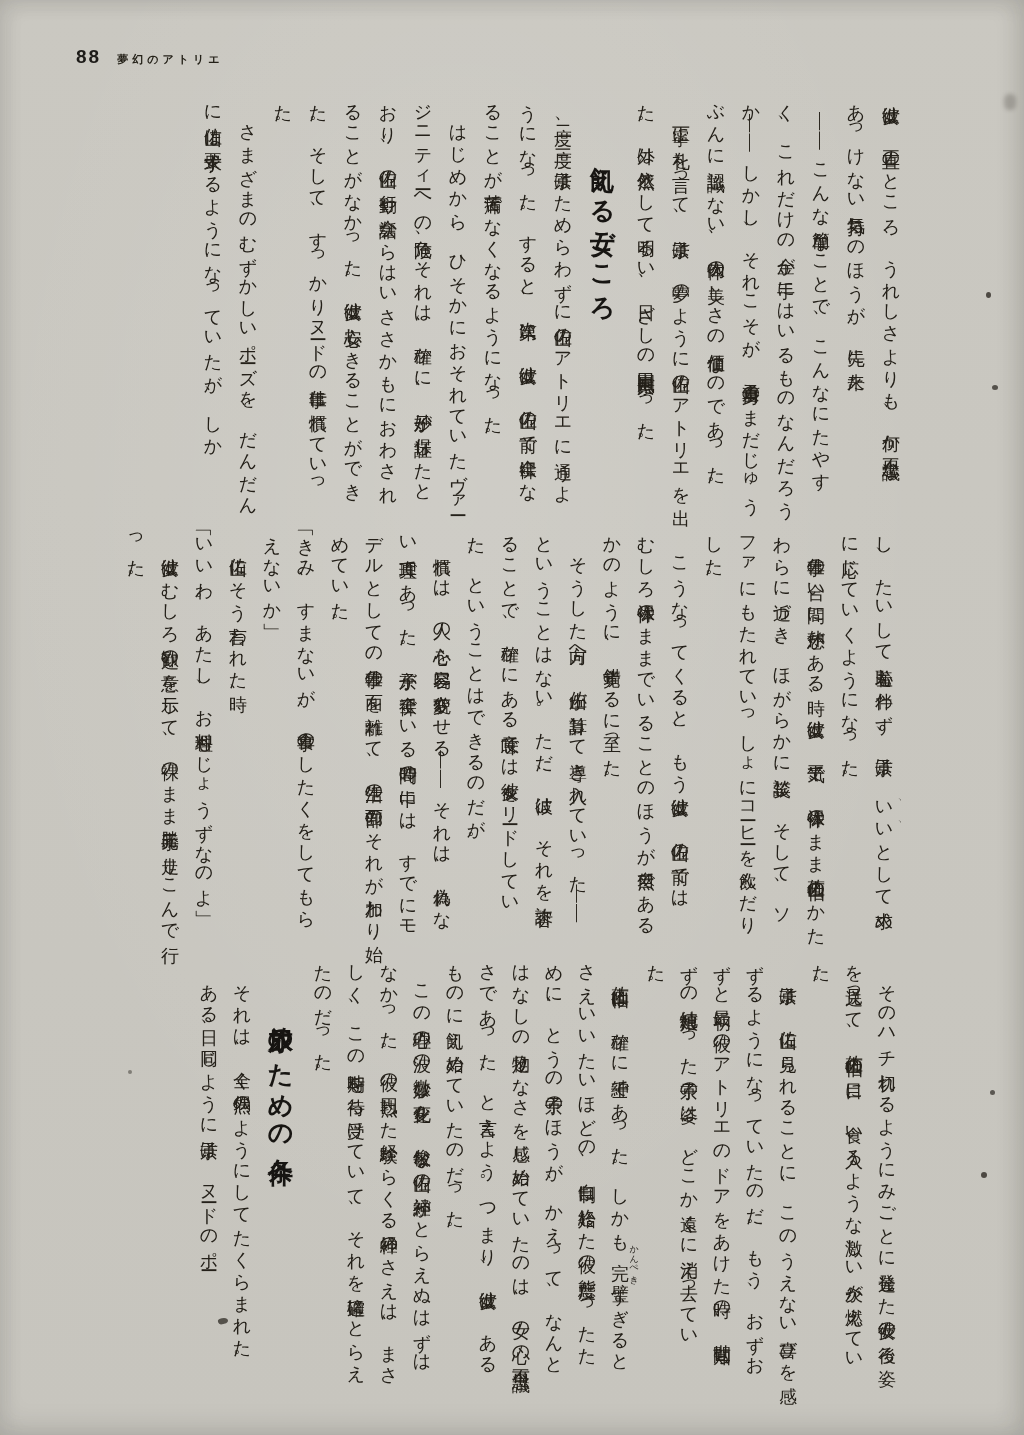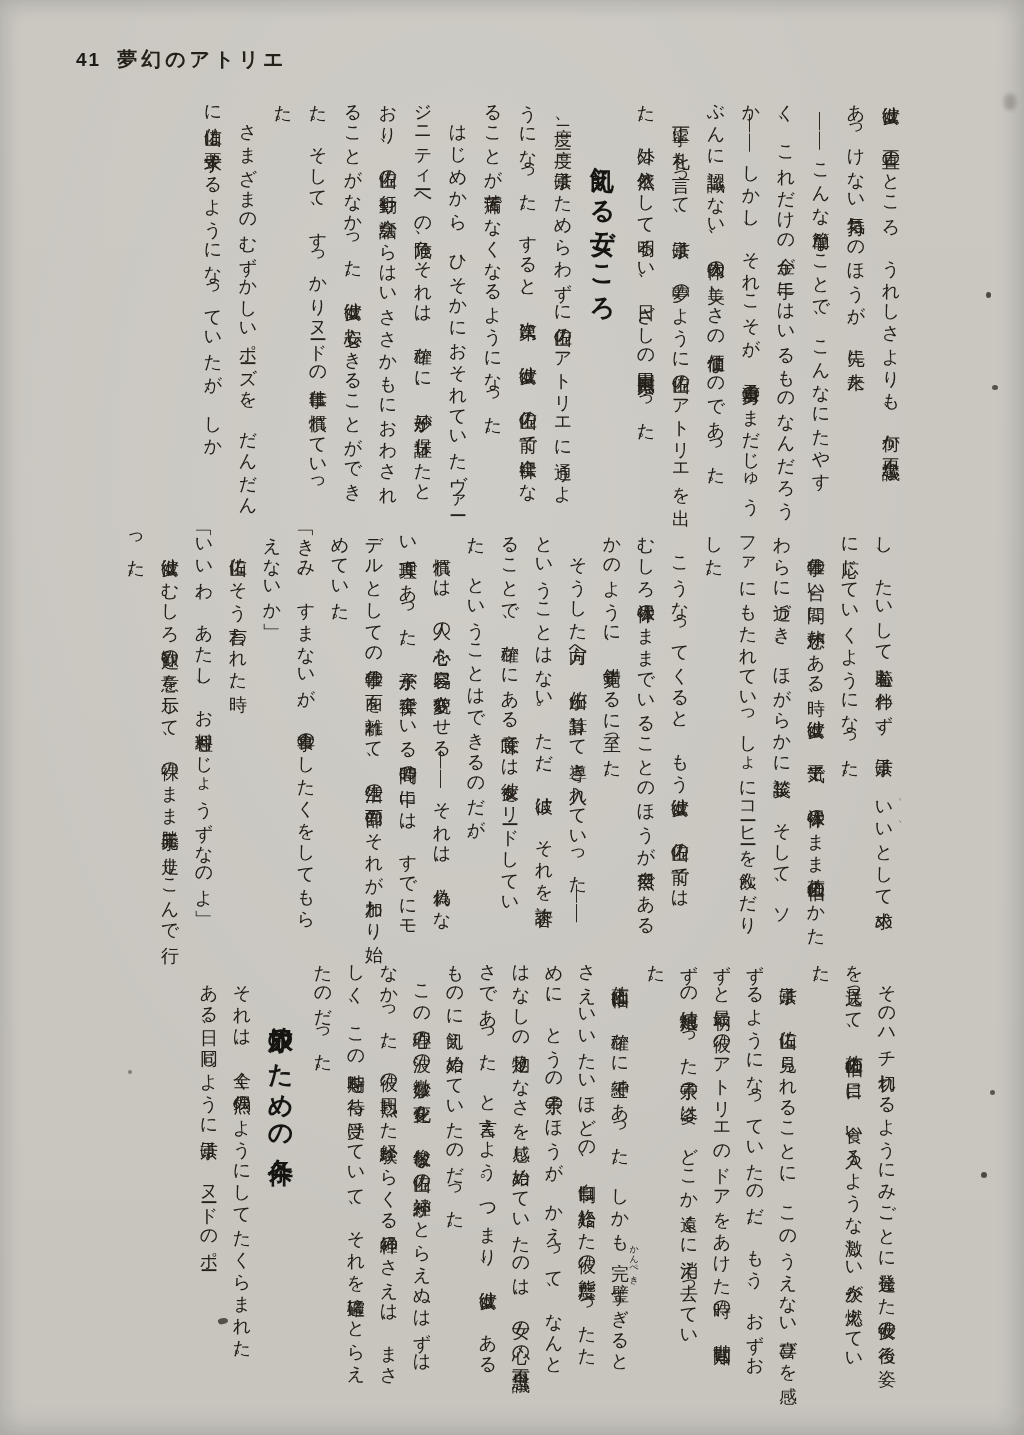--- a/index.html
+++ b/index.html
@@ -18,21 +18,21 @@
     color:#221f1c;
   }
   
   .page-header{
     position:absolute;top:46px;left:76px;
     display:flex;align-items:baseline;gap:16px;
     font-family:"Liberation Sans", sans-serif;
     font-weight:bold;
   }
   .page-number{font-size:19px;letter-spacing:2px;color:#1d1b18;}
-  .header-title{font-size:20px;letter-spacing:4px;color:#242118;}
+  .header-title{font-size:11px;letter-spacing:4px;color:#242118;}
 
   
   .band{
     position:absolute;
     writing-mode:vertical-rl;
     text-orientation:mixed;
     font-size:18px;
     letter-spacing:1.5px;
     color:#242019;
     text-align:start;
@@ -70,21 +70,21 @@
   .speck.s5{left:218px;top:1318px;width:10px;height:6px;opacity:.8;transform:rotate(-15deg);border-radius:40% 60% 50% 50%;}
   .speck.s6{left:128px;top:1070px;width:4px;height:4px;opacity:.5;}
   .speck.s7{left:1004px;top:94px;width:12px;height:16px;opacity:.25;filter:blur(2px);border-radius:40%;}
 </style>
 </head>
 <body>
 
 <div class="page">
 
   <div class="page-header">
-    <span class="page-number">41</span>
+    <span class="page-number">88</span>
     <span class="header-title">夢幻のアトリエ</span>
   </div>
 
   <div class="band band-1">
       <p>彼女は、正直のところ、うれしさよりも、何か不思議な、あっけない気持ちのほうが、先に来た。</p>
       <p class="indent">――こんな簡単なことで、こんなにたやすく、これだけの金が手にはいるものなんだろうか――しかし、それこそが、京子自身のまだじゅうぶんに認識しない、肉体の美しさの価値なのであった。</p>
       <p class="indent">丁寧に礼を言って、京子は、夢のように佐山のアトリエを出た。外は依然として明るい、日ざしの田園風景だった。</p>
       <h2 class="band-heading">飢える女ごころ</h2>
       <p class="indent">二度、三度、京子はためらわずに佐山のアトリエに通うようになった。すると、次第に、彼女は、佐山の前で全裸になることが苦痛でなくなるようになった。</p>
       <p class="indent">はじめから、ひそかにおそれていたヴァージニティーへの危険、それは、確かに、妙子が保証したとおり、佐山の行動や会話からはいささかもにおわされることがなかった。彼女は安心しきることができた。そして、すっかりヌードの仕事に慣れていった。</p>

